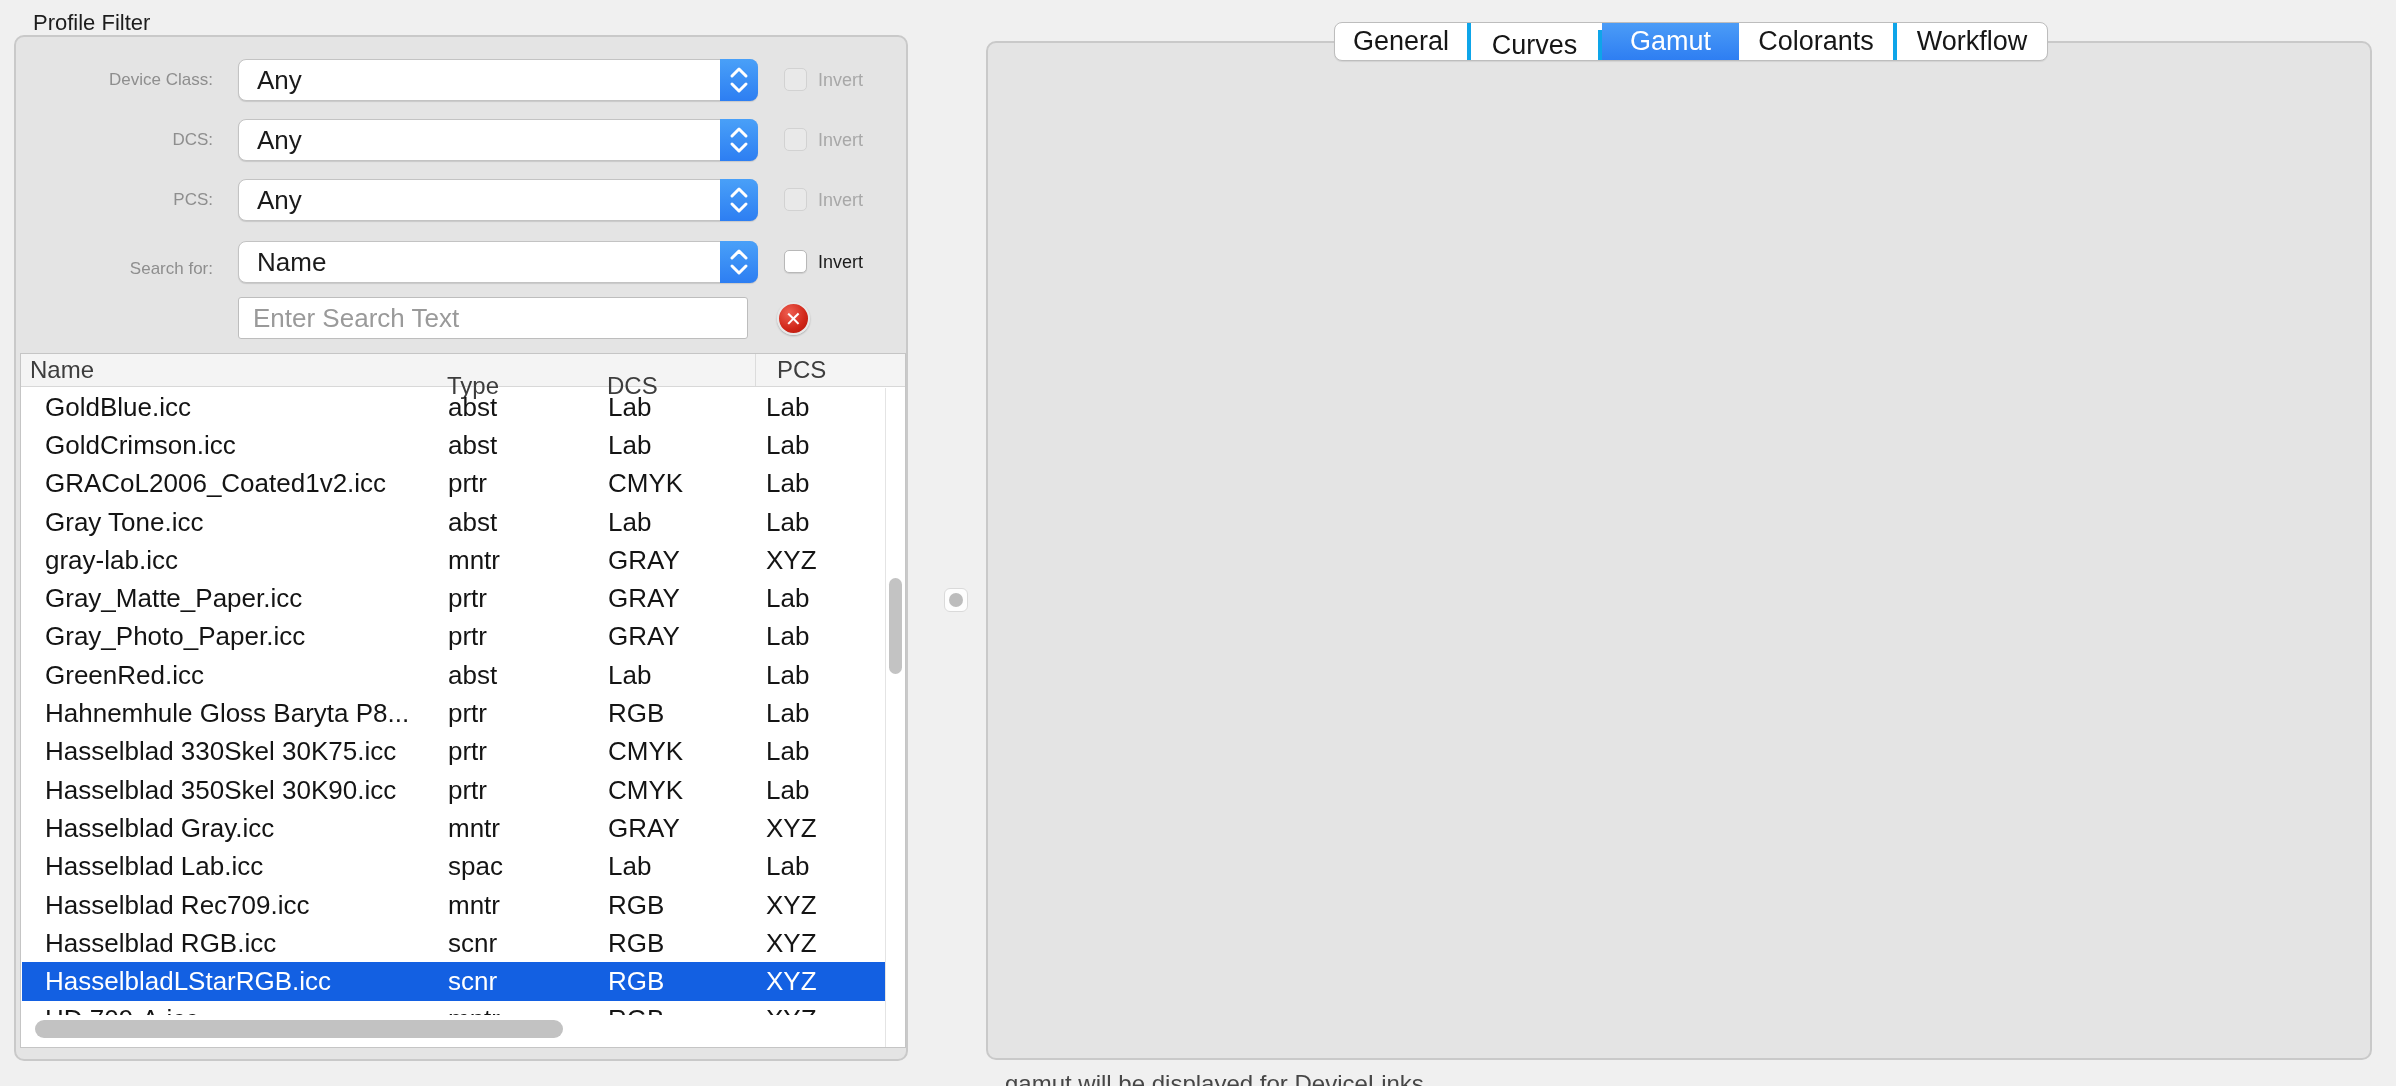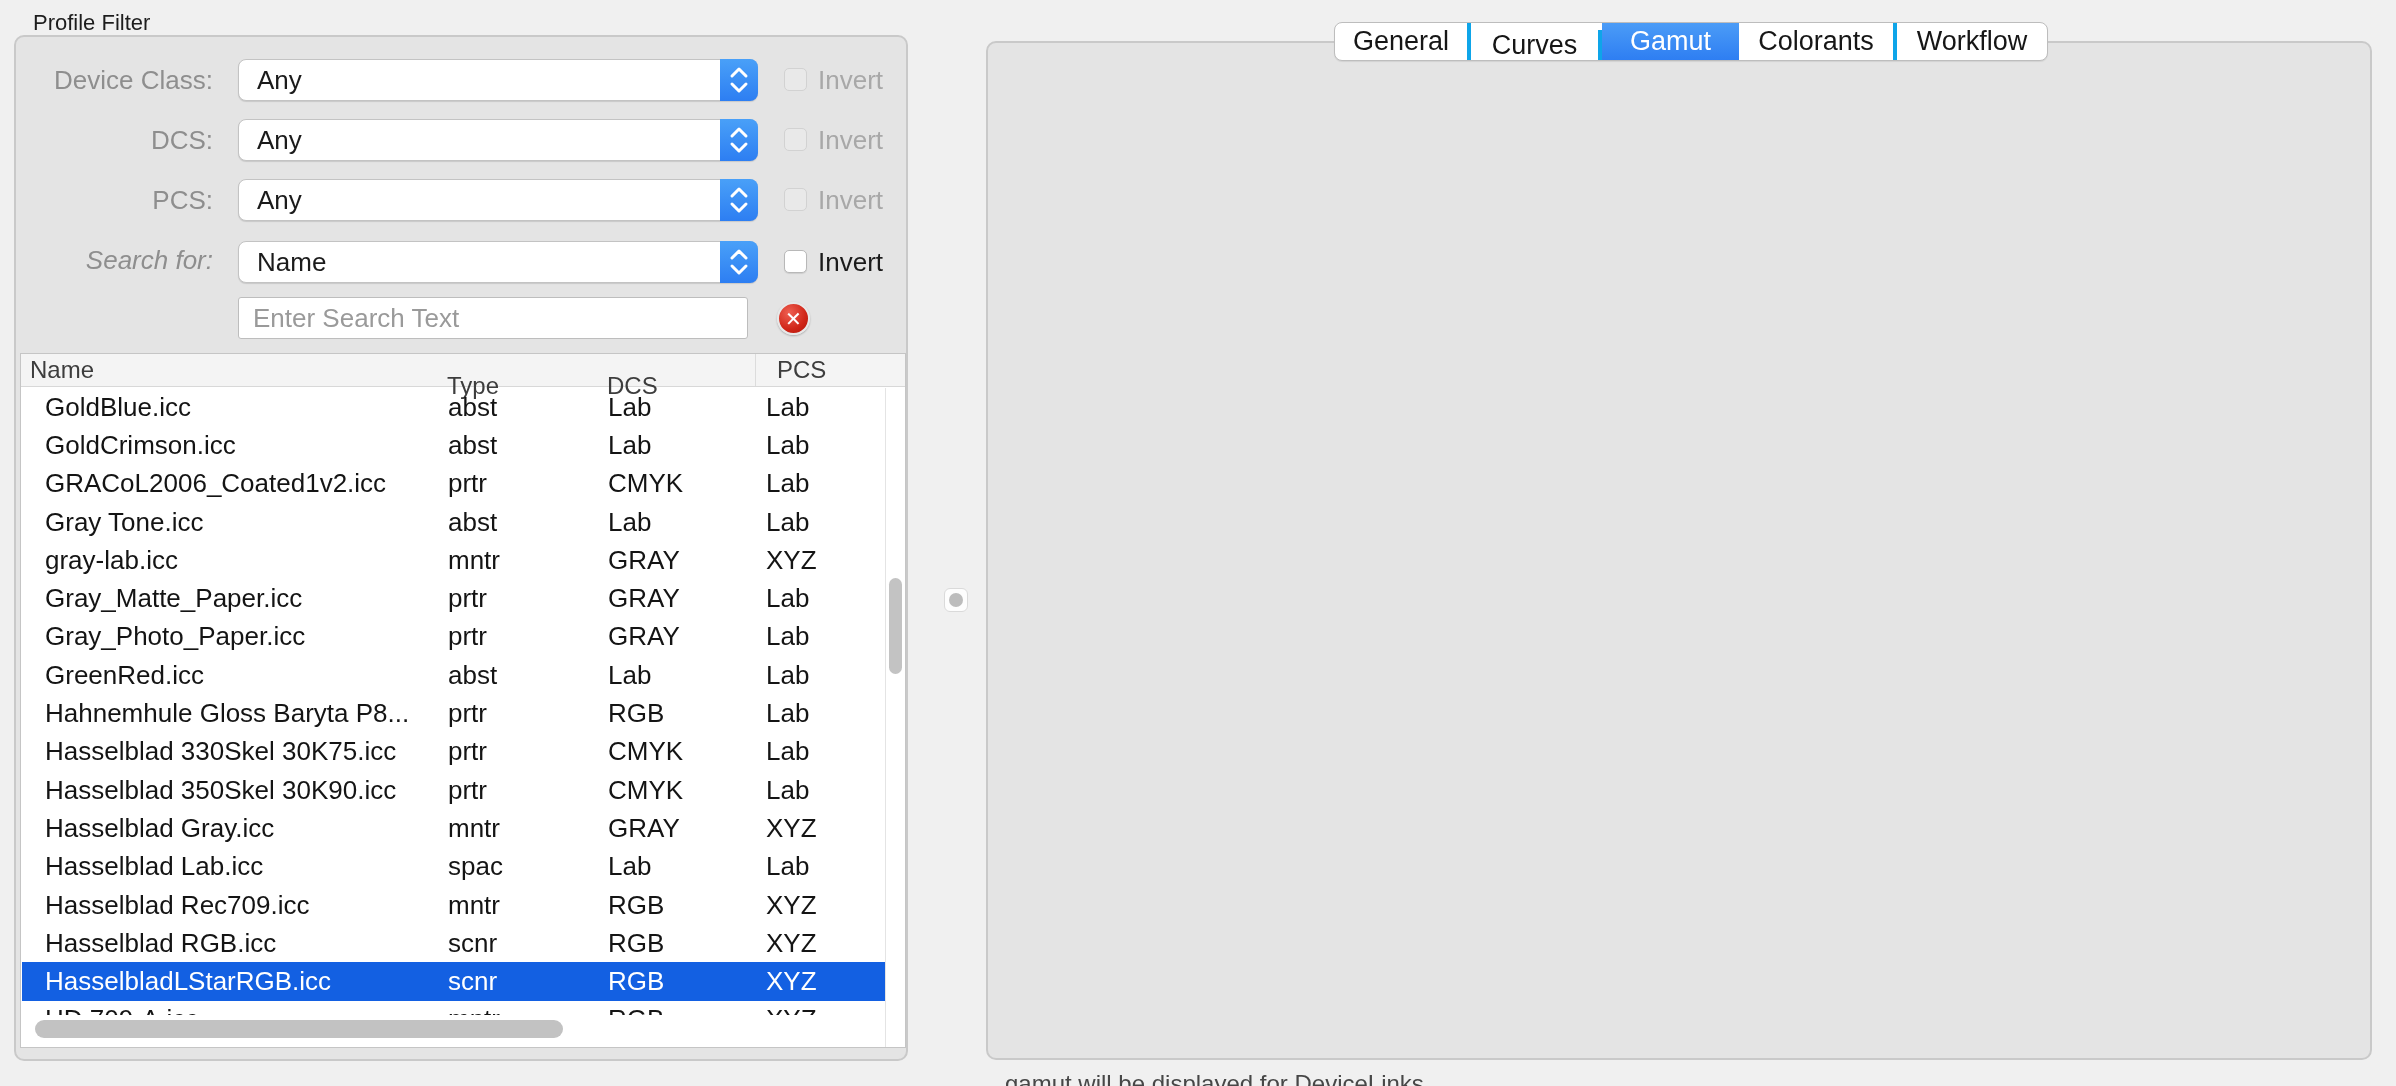--- a/index.html
+++ b/index.html
@@ -11,40 +11,40 @@
   }
   .abs { position:absolute; }
 
   
   .panel { background:#e4e4e4; border:2px solid #c9c9c9; border-radius:10px; }
   .subpanel { background:#dddddd; border:2px solid #cbcbcb; border-radius:9px; }
 
   .window-label { left:33px; top:10px; font-size:22px; color:#1d1d1d; }
 
   
-  .form-label { width:193px; left:20px; text-align:right; font-size:26px; color:#8e8e8e; line-height:42px; }
+  .form-label { width:193px; left:20px; text-align:right; font-size:17px; color:#8e8e8e; line-height:42px; }
   .dropdown {
     left:238px; width:520px; height:42px; background:#ffffff;
     border:1px solid #c3c3c3; border-radius:8px;
     box-shadow:0 1px 1px rgba(0,0,0,.12);
     display:flex; align-items:center;
   }
   .dropdown .dd-text { padding-left:18px; font-size:26px; color:#1b1b1b; flex:1;
     white-space:nowrap; overflow:hidden; }
   .dd-stepper {
     width:38px; height:42px; margin:-1px -1px -1px 0; border-radius:0 8px 8px 0;
     background:linear-gradient(#49a0f8,#2d7ef2); flex:none;
     display:flex; align-items:center; justify-content:center;
   }
   .checkbox {
     width:23px; height:23px; border-radius:5px; background:#ffffff;
     border:1px solid #b8b8b8; box-shadow:0 1px 1px rgba(0,0,0,.1);
   }
   .checkbox.disabled { background:#e9e9e9; border-color:#d2d2d2; box-shadow:none; }
-  .invert-label { font-size:26px; line-height:42px; color:#1b1b1b; }
+  .invert-label { font-size:18px; line-height:42px; color:#1b1b1b; }
   .invert-label.disabled { color:#a8a8a8; }
 
   .text-field {
     background:#ffffff; border:1px solid #bdbdbd; border-radius:3px;
     font-size:26px; color:#1b1b1b; padding:0 14px; outline:none;
     font-family:"Liberation Sans","DejaVu Sans",sans-serif;
   }
   .text-field::placeholder { color:#9a9a9a; }
 
   .clear-btn {
@@ -155,21 +155,21 @@
 </head>
 <body>
 
 <div class="abs window-label">Profile Filter</div>
 
 <div class="abs panel" style="left:14px; top:35px; width:894px; height:1026px;"></div>
 
 <div class="abs form-label" style="top:59px;">Device Class:</div>
 <div class="abs form-label" style="top:119px;">DCS:</div>
 <div class="abs form-label" style="top:179px;">PCS:</div>
-<div class="abs form-label" style="top:239px;font-style:italic;">Search for:</div>
+<div class="abs form-label" style="top:248px;">Search for:</div>
 
 <div class="abs dropdown" style="top:59px;">
   <span class="dd-text">Any</span>
   <span class="dd-stepper">
     <svg class="chev" width="22" height="30" viewBox="0 0 22 30">
         <polyline points="4,11 11,4 18,11" fill="none" stroke="#fff" stroke-width="3" stroke-linecap="round" stroke-linejoin="round"></polyline>
         <polyline points="4,19 11,26 18,19" fill="none" stroke="#fff" stroke-width="3" stroke-linecap="round" stroke-linejoin="round"></polyline>
       </svg>
   </span>
 </div>

